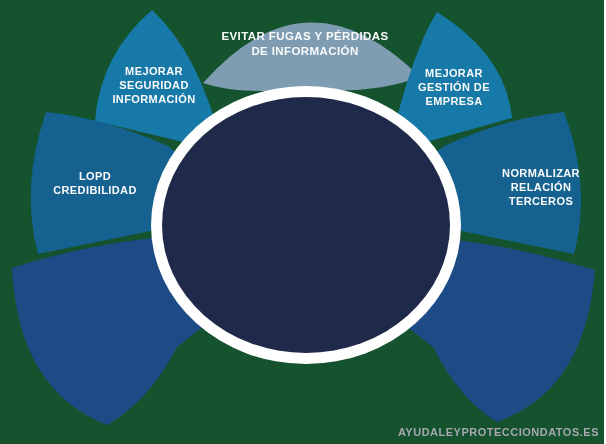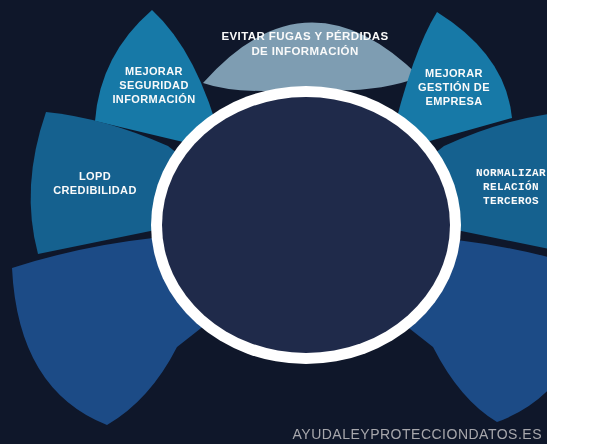--- a/index.html
+++ b/index.html
@@ -1,19 +1,19 @@
 <!DOCTYPE html>
 <html><head>
 <meta charset="utf-8">
 <style>
   html,body{margin:0;padding:0;background:#ffffff;}
   .stage{
     position:relative;
-    width:547px;height:444px;
-    background:#0f172a;
+    width:604px;height:444px;
+    background:#14532d;
     overflow:hidden;
     font-family:"Liberation Sans","DejaVu Sans",sans-serif;
   }
   .stage svg{position:absolute;left:0;top:0;}
   .label{
     position:absolute;
     transform:translate(-50%,-50%);
     color:#fafafa;
     font-weight:bold;
     font-size:11px;
@@ -34,22 +34,22 @@
     letter-spacing:1px;
     text-align:center;
     white-space:pre-line;
     pointer-events:none;
   }
   .watermark{
     position:absolute;
     right:5px;
     top:426px;
     color:#a7a7ac;
-    font-size:14px;
-    font-weight:normal;
+    font-size:11px;
+    font-weight:bold;
     letter-spacing:0.5px;
     text-align:right;
   }
 </style>
 </head>
 <body>
 
 <div class="stage">
 
   <svg width="606" height="444" viewBox="0 0 606 444">
@@ -80,21 +80,21 @@
 SEGURIDAD
 INFORMACIÓN</div>
 
   <div class="label" style="left:454px;top:88px;width:120px;">MEJORAR
 GESTIÓN DE
 EMPRESA</div>
 
   <div class="label" style="left:95px;top:184px;width:120px;">LOPD
 CREDIBILIDAD</div>
 
-  <div class="label" style="left:511px;top:188px;width:120px;font-family:Liberation Mono, monospace;">NORMALIZAR
+  <div class="label" style="left:541px;top:188px;width:120px;">NORMALIZAR
 RELACIÓN
 TERCEROS</div>
 
 
 
 
   <div class="watermark">AYUDALEYPROTECCIONDATOS.ES</div>
 </div>
 
 </body></html>

